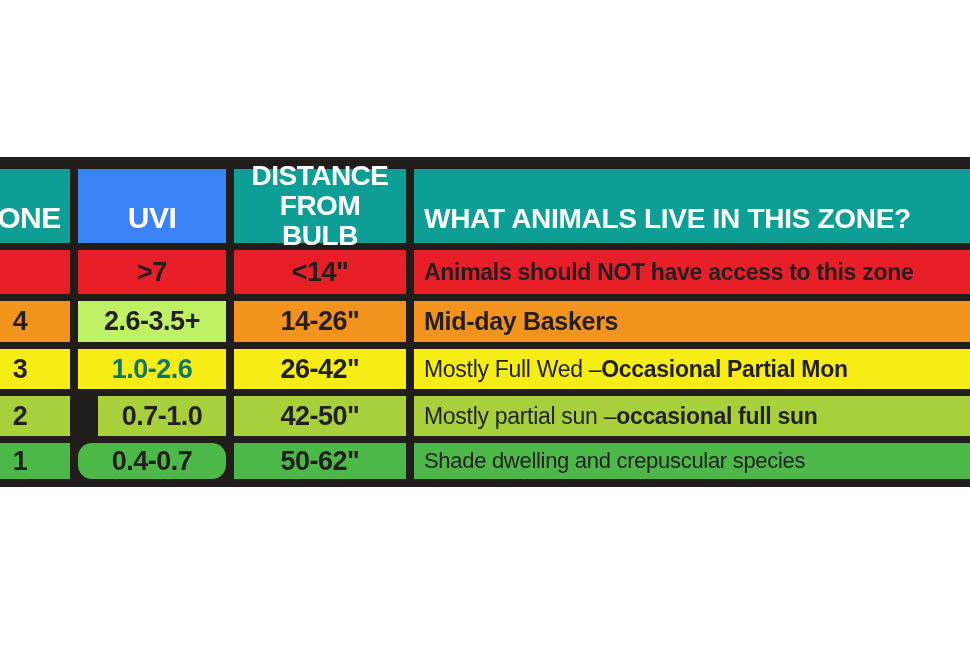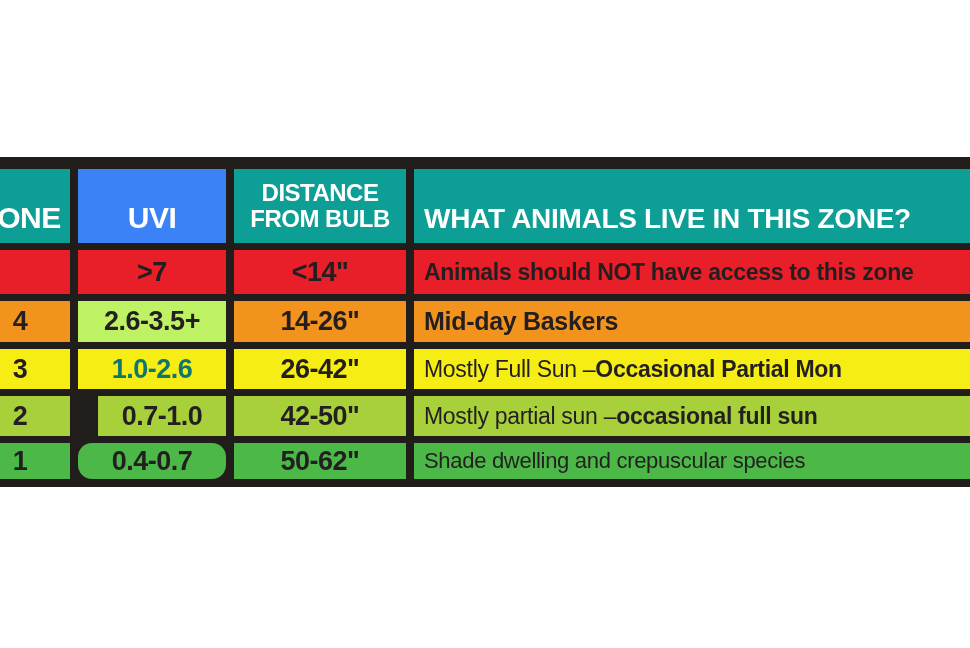--- a/index.html
+++ b/index.html
@@ -42,21 +42,21 @@
   }
   .rh { height: 74px; }
   .r0 { height: 44px; }
   .r1 { height: 41px; }
   .r2 { height: 40px; }
   .r3 { height: 40px; }
   .r4 { height: 36px; }
 
   .hcell { color: #fdfefe; font-weight: bold; }
   .h-single { font-size: 30px; align-items: flex-end; padding-bottom: 8px; letter-spacing: -0.5px; }
-  .h-dist  { font-size: 24px; line-height: 1.08; text-align: center; letter-spacing: -0.5px; white-space: normal; padding: 0 14px; }
+  .h-dist  { font-size: 28px; line-height: 1.08; text-align: center; letter-spacing: -0.5px; white-space: normal; padding: 0 14px; }
   .h-what  { font-size: 28px; justify-content: flex-start; align-items: flex-end; padding: 0 0 8px 10px; letter-spacing: -0.3px; }
 
   .num { font-size: 27px; font-weight: bold; letter-spacing: -0.5px; }
   .desc { justify-content: flex-start; padding-left: 10px; font-size: 23px; letter-spacing: -0.3px; }
   .desc-lg { font-size: 25px; }
   .desc-sm { font-size: 22px; }
   .desc .n { font-weight: 400; }
   .desc .b { font-weight: 700; }
 </style>
 </head>
@@ -109,21 +109,21 @@
     <div class="cell num r2" style="background: rgb(245, 237, 19); color: rgb(35, 31, 32);">
       <span>3</span>
     </div>
     <div class="cell num r2" style="background: rgb(245, 237, 19); color: #0f766e;">
       <span>1.0-2.6</span>
     </div>
     <div class="cell num r2" style="background: rgb(245, 237, 19); color: rgb(35, 31, 32);">
       <span>26-42"</span>
     </div>
     <div class="cell desc r2" style="background: rgb(245, 237, 19); color: rgb(35, 31, 32);">
-      <span class="n">Mostly Full Sun – </span>
+      <span class="n">Mostly Full Wed – </span>
         <span class="b">Occasional Partial Mon</span>
     </div>
 
     <div class="cell num r3" style="background: rgb(168, 208, 58); color: rgb(35, 31, 32);">
       <span>2</span>
     </div>
     <div class="cell num r3" style="background: rgb(168, 208, 58); color: rgb(35, 31, 32); margin-left: 20px;">
       <span>0.7-1.0</span>
     </div>
     <div class="cell num r3" style="background: rgb(168, 208, 58); color: rgb(35, 31, 32);">

